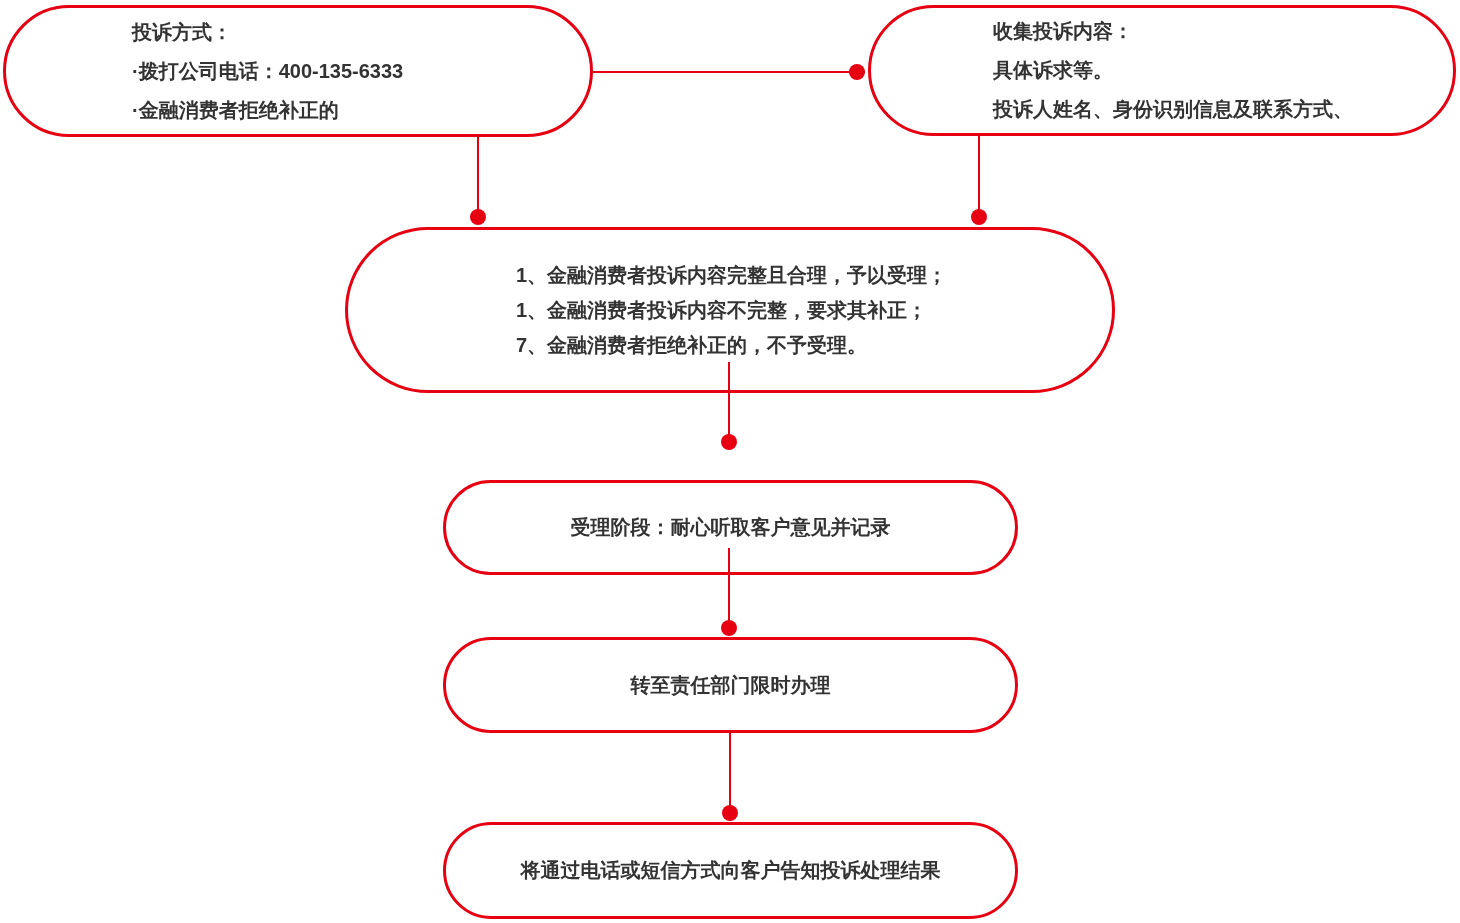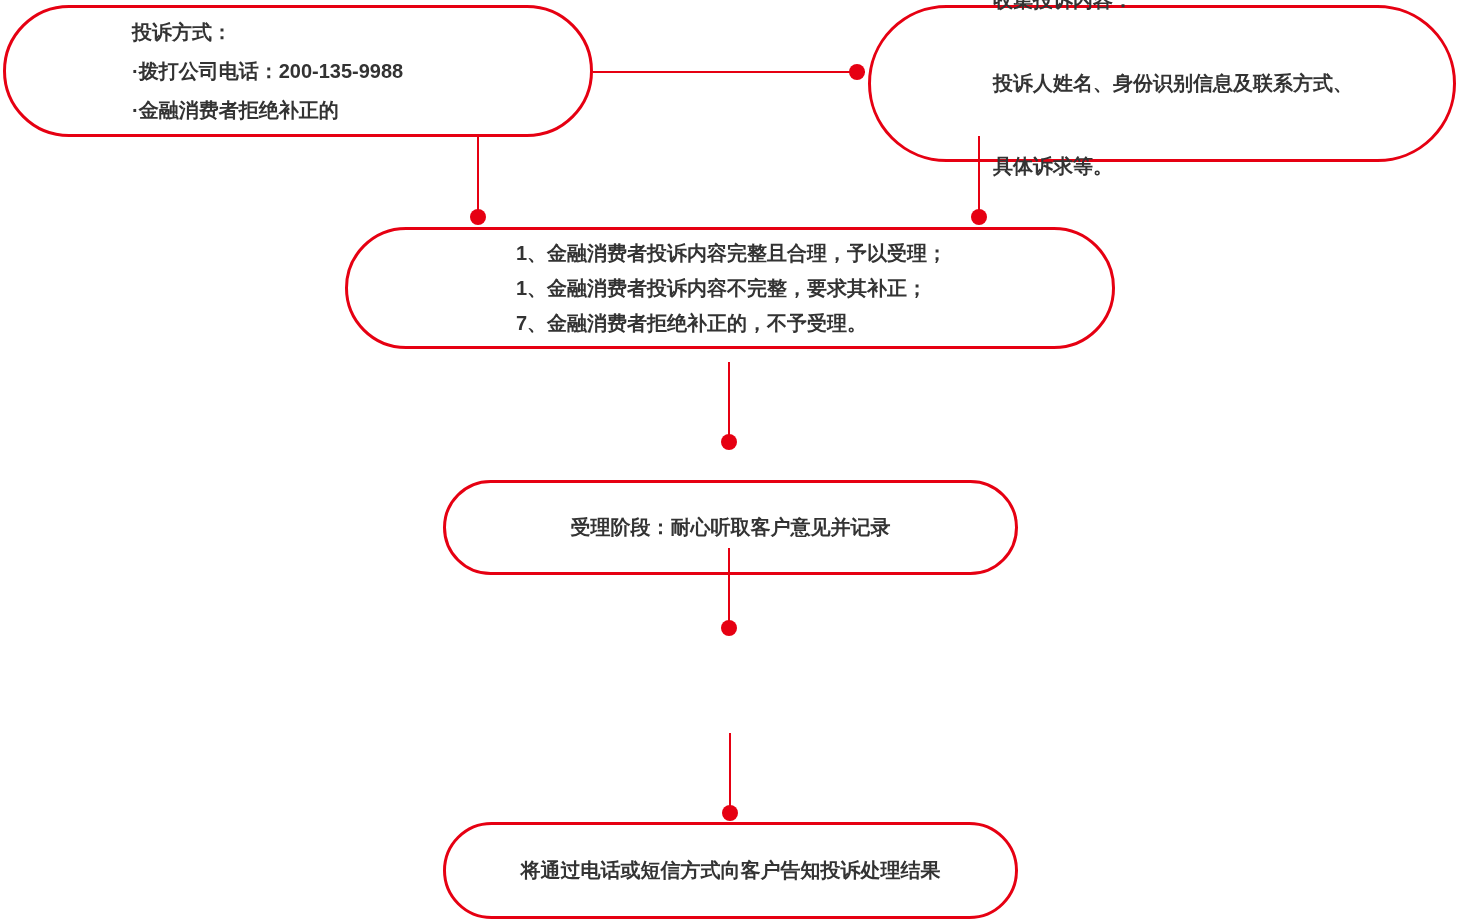--- a/index.html
+++ b/index.html
@@ -57,55 +57,58 @@
     background: var(--accent);
   }
 </style>
 </head>
 <body>
 
 <div class="canvas">
 
   <div class="node multiline" style="left:3px; top:5px; width:590px; height:132px; padding-left:126px;">
     <span class="line">投诉方式：</span>
-    <span class="line">·拨打公司电话：200-135-9988</span>
+    <span class="line">·拨打公司电话：400-135-6333</span>
     <span class="line">·金融消费者拒绝补正的</span>
   </div>
 
-  <div class="node multiline" style="left:868px; top:5px; width:588px; height:157px; padding-left:122px;gap:44px;">
+  <div class="node multiline" style="left:868px; top:5px; width:588px; height:131px; padding-left:122px;">
     <span class="line">收集投诉内容：</span>
+    <span class="line">具体诉求等。</span>
     <span class="line">投诉人姓名、身份识别信息及联系方式、</span>
-    <span class="line">具体诉求等。</span>
   </div>
 
   <div class="hline" style="left:593px; top:71px; width:272px;"></div>
   <div class="dot" style="left:849px; top:64px;"></div>
 
   <div class="vline" style="left:477px; top:137px; height:80px;"></div>
   <div class="dot" style="left:470px; top:209px;"></div>
 
   <div class="vline" style="left:978px; top:136px; height:81px;"></div>
   <div class="dot" style="left:971px; top:209px;"></div>
 
-  <div class="node rules" style="left:345px; top:227px; width:770px; height:122px; padding-left:168px;">
+  <div class="node rules" style="left:345px; top:227px; width:770px; height:166px; padding-left:168px;">
     <span class="line">1、金融消费者投诉内容完整且合理，予以受理；</span>
     <span class="line">1、金融消费者投诉内容不完整，要求其补正；</span>
     <span class="line">7、金融消费者拒绝补正的，不予受理。</span>
   </div>
 
   <div class="vline" style="left:728px; top:362px; height:80px;"></div>
   <div class="dot" style="left:721px; top:434px;"></div>
 
   <div class="node center" style="left:443px; top:480px; width:575px; height:95px;">
     <span class="line">受理阶段：耐心听取客户意见并记录</span>
   </div>
 
   <div class="vline" style="left:728px; top:548px; height:80px;"></div>
   <div class="dot" style="left:721px; top:620px;"></div>
 
+  <div class="node center" style="left:443px; top:637px; width:575px; height:96px;">
+    <span class="line">转至责任部门限时办理</span>
+  </div>
 
   <div class="vline" style="left:729px; top:733px; height:79px;"></div>
   <div class="dot" style="left:722px; top:805px;"></div>
 
   <div class="node center" style="left:443px; top:822px; width:575px; height:97px;justify-content:center;">
     <span class="line">将通过电话或短信方式向客户告知投诉处理结果</span>
   </div>
 
 </div>
 

